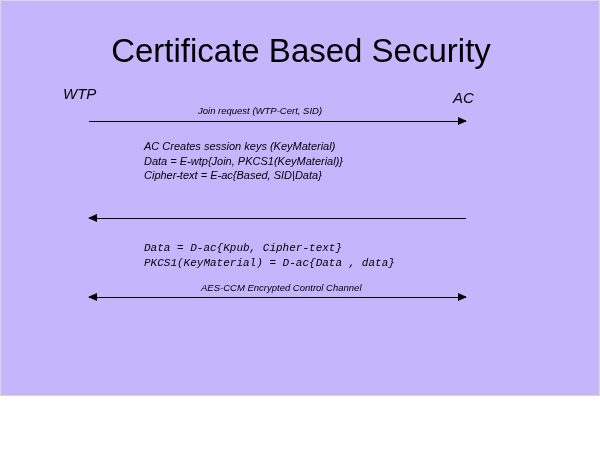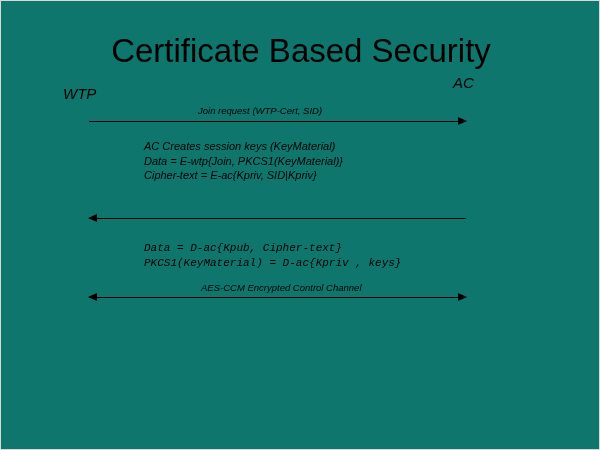--- a/index.html
+++ b/index.html
@@ -3,22 +3,22 @@
 <meta charset="utf-8">
 <style>
   html, body {
     margin: 0;
     padding: 0;
     background: #ffffff;
   }
   #slide {
     position: relative;
     width: 600px;
-    height: 450px;
-    background: #0f766e;
+    height: 396px;
+    background: #c4b5fd;
     box-sizing: border-box;
     border: 1px solid #d8d8d8;
     overflow: hidden;
     font-family: "Liberation Sans", sans-serif;
     color: #000000;
   }
 
   
   .title {
     position: absolute;
@@ -36,21 +36,21 @@
 
   
   .actor {
     position: absolute;
     font-family: "Liberation Sans", sans-serif;
     font-style: italic;
     font-size: 15px;
     white-space: nowrap;
   }
   .actor-wtp { left: 62px;  top: 84px; }
-  .actor-ac  { left: 452px; top: 73px; }
+  .actor-ac  { left: 452px; top: 88px; }
 
   
   .arrow {
     position: absolute;
     left: 88px;
     width: 377px;
     height: 11px;
   }
   .arrow .shaft {
     position: absolute;
@@ -120,31 +120,31 @@
 
   <div class="caption caption-1">Join request (WTP-Cert, SID)</div>
   <div class="arrow arrow-1">
     <div class="shaft"></div>
     <div class="head right"></div>
   </div>
 
   <div class="note note-1">
     <span class="line">AC Creates session keys (KeyMaterial)</span>
     <span class="line">Data = E-wtp{Join, PKCS1(KeyMaterial)}</span>
-    <span class="line">Cipher-text = E-ac{Kpriv, SID|Kpriv}</span>
+    <span class="line">Cipher-text = E-ac{Based, SID|Data}</span>
   </div>
 
   <div class="arrow arrow-2">
     <div class="shaft"></div>
     <div class="head left"></div>
   </div>
 
   <div class="note note-2">
     <span class="line">Data = D-ac{Kpub, Cipher-text}</span>
-    <span class="line">PKCS1(KeyMaterial) = D-ac{Kpriv , keys}</span>
+    <span class="line">PKCS1(KeyMaterial) = D-ac{Data , data}</span>
   </div>
 
   <div class="caption caption-3">AES-CCM Encrypted Control Channel</div>
   <div class="arrow arrow-3">
     <div class="shaft"></div>
     <div class="head left"></div>
     <div class="head right"></div>
   </div>
 
 </div>

